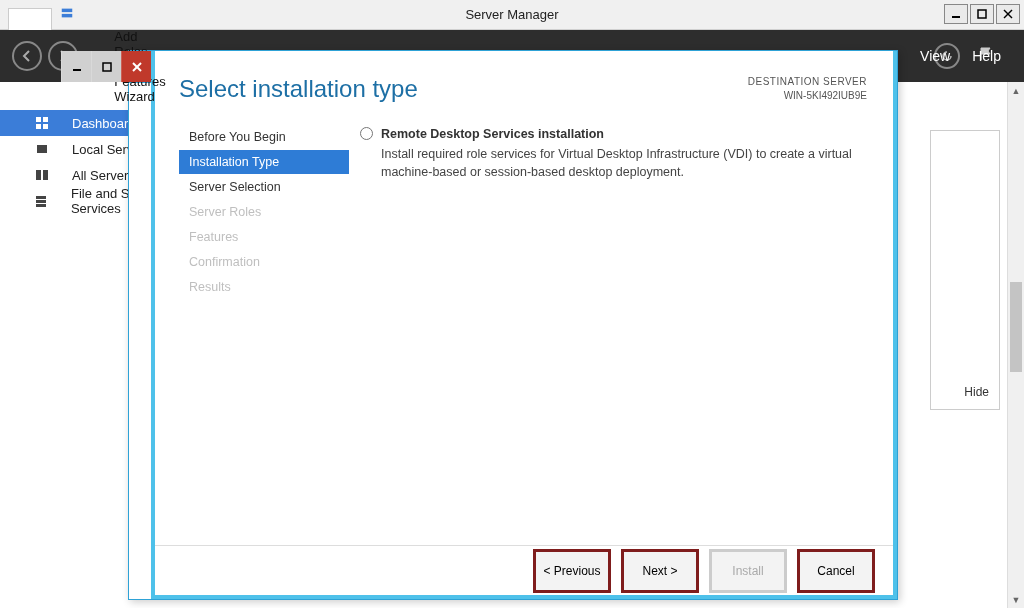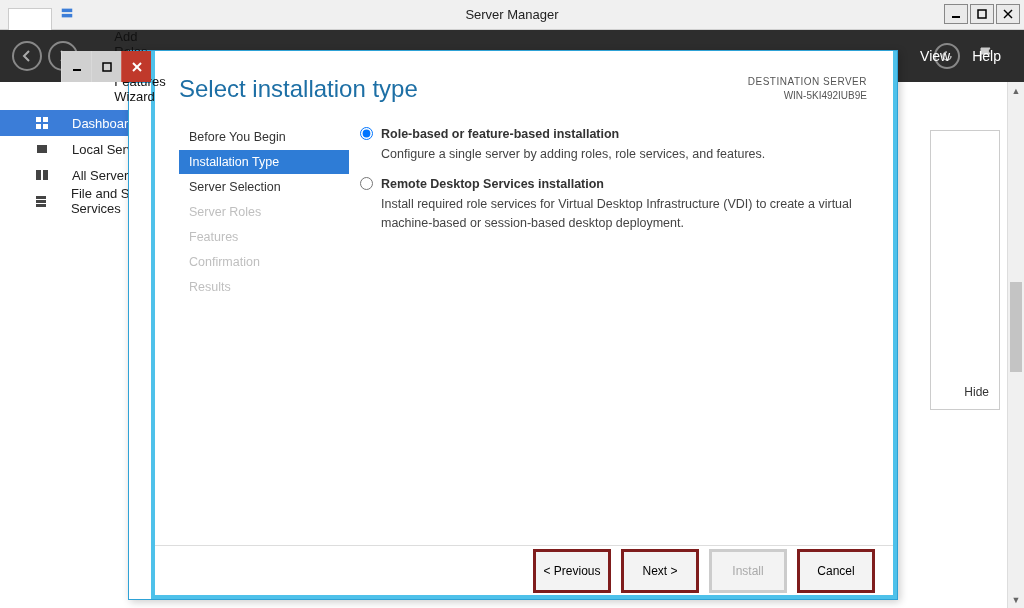--- a/index.html
+++ b/index.html
@@ -228,27 +228,20 @@
         <div class="step">Before You Begin</div>
         <div class="step active">Installation Type</div>
         <div class="step">Server Selection</div>
         <div class="step disabled">Server Roles</div>
         <div class="step disabled">Features</div>
         <div class="step disabled">Confirmation</div>
         <div class="step disabled">Results</div>
       </div>
       <div class="wiz-content">
         <div class="opt">
-          <input type="radio" name="itype" checked="" style="">
-          <div>
-            <div class="olabel">Role-based or feature-based installation</div>
-            <div class="odesc">Configure a single server by adding roles, role services, and features.</div>
-          </div>
-        </div>
-        <div class="opt">
           <input type="radio" name="itype" style="">
           <div>
             <div class="olabel">Remote Desktop Services installation</div>
             <div class="odesc">Install required role services for Virtual Desktop Infrastructure (VDI) to create a virtual machine-based or session-based desktop deployment.</div>
           </div>
         </div>
       </div>
     </div>
     <div class="wiz-footer">
       <button>&lt; Previous</button>

